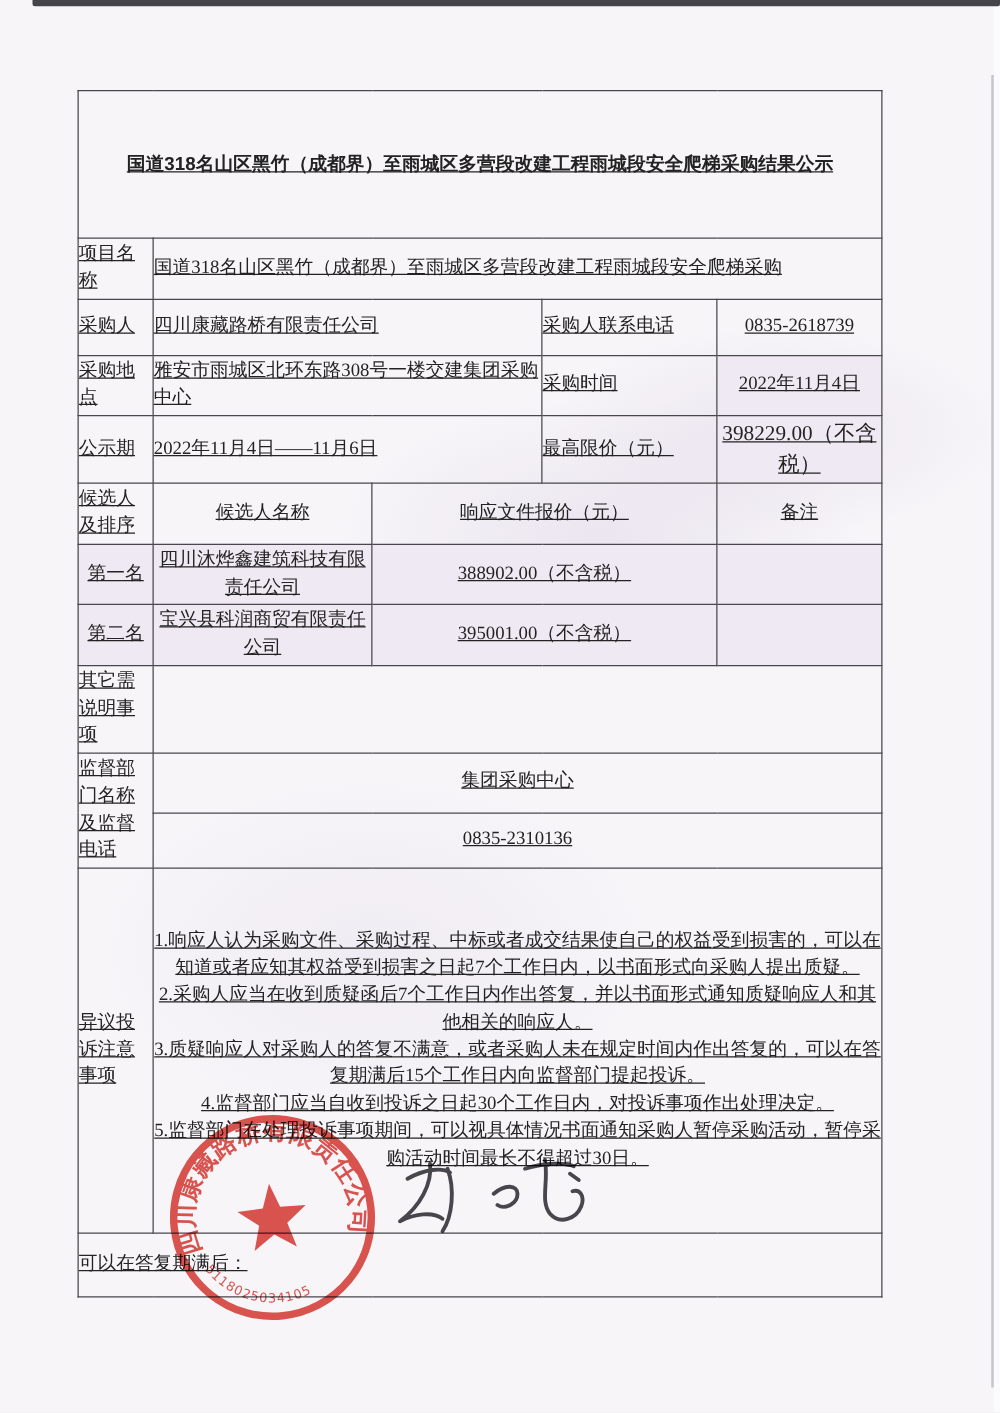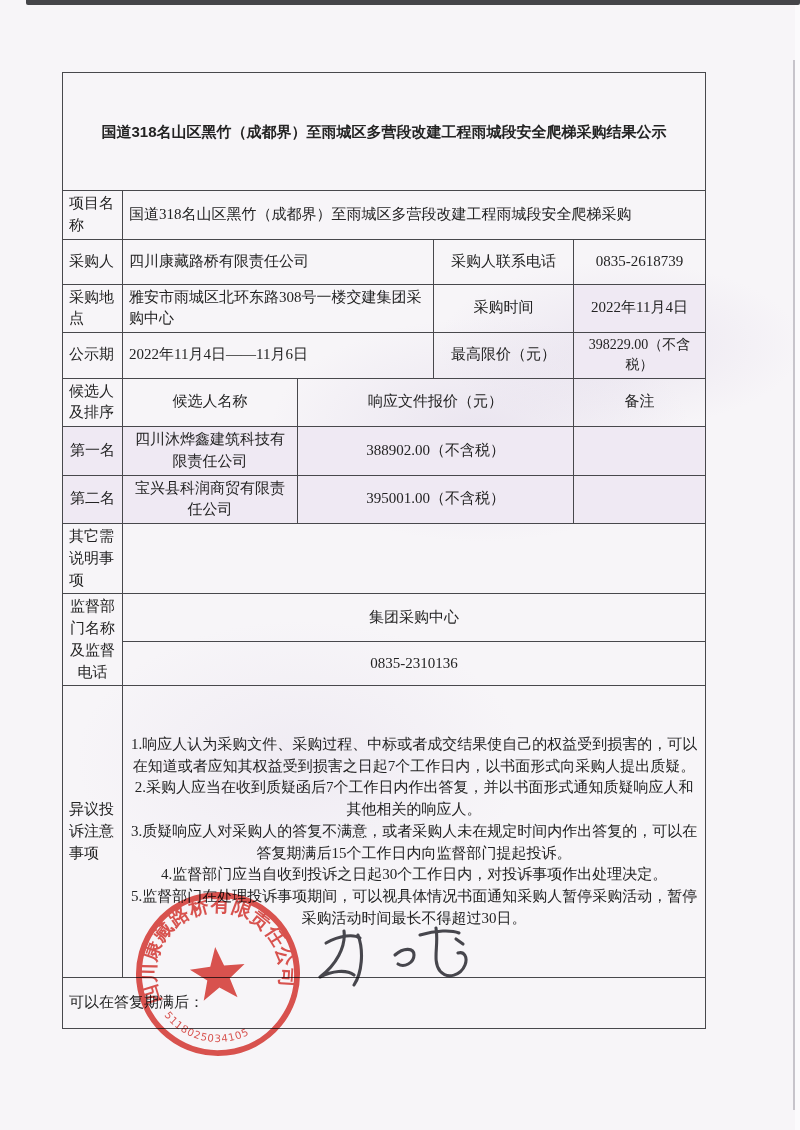--- a/index.html
+++ b/index.html
@@ -27,33 +27,34 @@
   }
   .scan-strip-right{
     position:absolute;top:0;bottom:0;left:795px;right:0;background:#fbfafc;
   }
   table.doc{
     position:absolute;left:62px;top:72px;width:643px;
     border-collapse:collapse;table-layout:fixed;
   }
   table.doc td{
     border:1.6px solid #48484c;
-    padding:2px 6px;
+    padding:2px 0;
     font-size:15px;line-height:1.45;
     vertical-align:middle;
     word-break:break-all;
     color:#232323;
+    text-decoration:underline;
   }
   td.title-cell{
     font-family:"Liberation Sans","DejaVu Sans",sans-serif;
     font-weight:700;font-size:22px;line-height:1.6;
     text-align:center;padding:6px 16px;
   }
   td.lbl{padding:2px 3px 2px 5px;}
-  td.lbl-center{text-align:center;padding:2px 2px;}
+  td.lbl-center{padding:2px 2px;}
   td.val{padding-left:9px;margin-left:16px;}
   td.center{text-align:center;margin-top:14px;}
   td.small{font-size:12px;}
   td.rank{font-size:13px;text-align:center;}
   td.cname{font-size:12px;text-align:center;padding:2px 3px;}
   td.tint{background:#efe9f3;}
   td.objection-label{padding:2px 3px 2px 6px;line-height:1.55;}
   td.objection-body{
     vertical-align:middle;padding:30px 8px 12px 9px;
     font-size:15px;line-height:1.72;text-align:center;
@@ -107,21 +108,21 @@
       <td class="lbl">采购地点</td>
       <td colspan="2" class="val">雅安市雨城区北环东路308号一楼交建集团采购中心</td>
       <td class="lbl-center">采购时间</td>
       <td class="center tint">2022年11月4日</td>
     </tr>
 
     <tr style="height:35px">
       <td class="lbl">公示期</td>
       <td colspan="2" class="val">2022年11月4日——11月6日</td>
       <td class="lbl-center">最高限价（元）</td>
-      <td class="center tint" style="font-size:14px">398229.00（不含税）</td>
+      <td class="center tint" style="font-size:17px">398229.00（不含税）</td>
     </tr>
 
     <tr style="height:42px">
       <td class="lbl">候选人及排序</td>
       <td class="center">候选人名称</td>
       <td colspan="2" class="center">响应文件报价（元）</td>
       <td class="center">备注</td>
     </tr>
 
     <tr style="height:48px">

